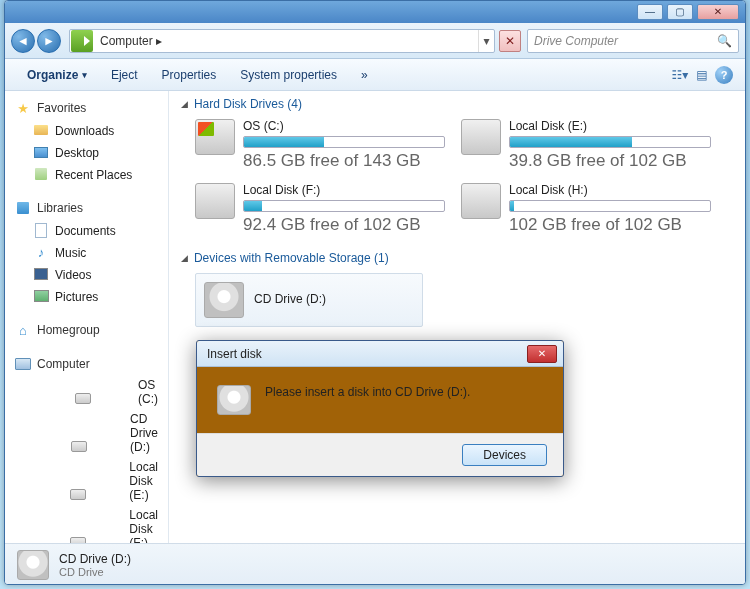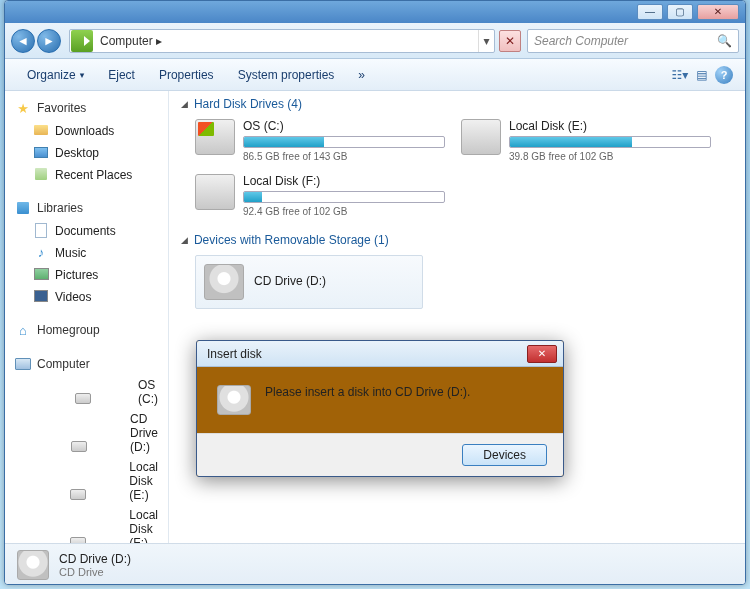--- a/index.html
+++ b/index.html
@@ -14,21 +14,21 @@
 .addrwrap{flex:1;display:flex;align-items:center;border:1px solid #a7bcd4;background:#fff;height:24px;border-radius:2px}
 .addricon{width:22px;height:22px;background:linear-gradient(#8fd14f,#5aa024);border-radius:2px;margin:1px;position:relative}
 .addricon::after{content:'';position:absolute;right:3px;top:6px;border-left:6px solid #fff;border-top:5px solid transparent;border-bottom:5px solid transparent}
 .addrtext{padding:0 6px;color:#333;flex:1}
 .addrdrop{width:16px;text-align:center;color:#555;border-left:1px solid #ddd;height:100%;display:flex;align-items:center;justify-content:center}
 .addrx{width:22px;height:22px;margin-left:4px;border:1px solid #c08080;background:linear-gradient(#fce0e0,#f0c0c0);color:#802020;display:flex;align-items:center;justify-content:center;border-radius:2px}
 .search{width:212px;margin-left:6px;border:1px solid #a7bcd4;background:#fff;height:24px;border-radius:2px;display:flex;align-items:center;padding:0 6px;color:#888}
 .search span:first-child{flex:1;font-style:italic}
 .toolbar{height:32px;background:linear-gradient(#f7fbff,#e3eef8);border-bottom:1px solid #cad9e8;display:flex;align-items:center;padding:0 10px;gap:0}
 .tbitem{color:#1a3e6e;padding:4px 12px;display:flex;align-items:center;gap:4px}
-.tbitem.main{font-weight:400}
+.tbitem.main{font-weight:700}
 .tbfill{flex:1}
 .tbicon{width:22px;height:20px;display:flex;align-items:center;justify-content:center;color:#3a6ea5}
 .helpbtn{width:18px;height:18px;border-radius:50%;background:radial-gradient(circle at 30% 30%,#9fd0f7,#3a7fc0);color:#fff;display:flex;align-items:center;justify-content:center;font-weight:bold;font-size:11px}
 .body{display:flex;height:452px}
 .sidebar{width:164px;border-right:1px solid #e0e8f0;padding:6px 0;overflow:auto}
 .navgroup{margin-bottom:12px}
 .navhead{display:flex;align-items:center;gap:6px;padding:3px 10px;color:#333}
 .navhead .star{color:#f7c948}
 .navitem{display:flex;align-items:flex-end;gap:6px;padding:3px 10px 3px 28px;color:#222}
 .ico{width:16px;height:16px;display:inline-flex;align-items:center;justify-content:center;font-size:13px}
@@ -49,21 +49,21 @@
 .secthead .tri{font-size:9px;color:#555}
 .drives{display:flex;flex-wrap:wrap;gap:12px 16px;padding-left:14px}
 .drive{display:flex;gap:8px;width:250px}
 .driveicon{width:40px;height:36px;background:linear-gradient(#f0f0f0,#c8c8c8);border:1px solid #aaa;border-radius:3px;position:relative;flex-shrink:0}
 .driveicon.os::before{content:'';position:absolute;left:2px;top:2px;width:16px;height:14px;background:linear-gradient(135deg,#f25022 0 50%,#7fba00 0);border-radius:1px}
 .driveicon.cd{background:radial-gradient(circle at 50% 40%,#fff 0 6px,#e0e0e0 7px 14px,#c0c0c0 15px),linear-gradient(#f0f0f0,#c8c8c8)}
 .driveinfo{flex:1}
 .drivename{color:#222;margin-bottom:3px}
 .drivebar{height:12px;border:1px solid #aab;background:#fff;border-radius:2px;overflow:hidden;margin-bottom:3px}
 .drivebarfill{height:100%;background:linear-gradient(#5fc8e8,#20a0c8)}
-.drivefree{color:#666;font-size:10px}
+.drivefree{color:#666;font-size:17px}
 .cdblk{display:flex;align-items:center;gap:10px;width:228px;padding:8px;border:1px solid #d0dce8;background:linear-gradient(#f7fafd,#eaf2f9);border-radius:2px}
 .statusbar{height:42px;border-top:1px solid #d0dce8;background:linear-gradient(#f0f6fb,#e4eef7);display:flex;align-items:center;padding:0 12px;gap:10px}
 .sbicon{width:32px;height:30px}
 .sbtext .t1{color:#222}
 .sbtext .t2{color:#777;font-size:11px}
 .dialog{position:absolute;left:196px;top:340px;width:368px;border:1px solid #3a5a8a;border-radius:3px;box-shadow:0 4px 20px rgba(0,0,0,.45);background:#a16207;overflow:hidden}
 .dlgtitle{height:26px;background:linear-gradient(#eaf3fb,#cfe3f4);display:flex;align-items:center;padding:0 6px;border-bottom:1px solid #aac0d8}
 .dlgtitle span{flex:1;color:#222;padding-left:4px}
 .dlgclose{width:30px;height:18px;background:linear-gradient(#e56a6a,#c23030);border:1px solid #8a2020;border-radius:2px;color:#fff;display:flex;align-items:center;justify-content:center;font-size:10px}
 .dlgbody{padding:18px 20px;display:flex;gap:14px;color:#222}
@@ -86,21 +86,21 @@
       <div class="navbtn">◄</div>
       <div class="navbtn">►</div>
     </div>
     <div class="addrwrap">
       <div class="addricon"></div>
       <div class="addrtext">Computer  ▸</div>
       <div class="addrdrop">▾</div>
     </div>
     <div class="addrx">✕</div>
     <div class="search">
-      <span>Search Computer</span>
+      <span>Drive Computer</span>
       <span>🔍</span>
     </div>
   </div>
 
   <div class="toolbar">
     <div class="tbitem main">
       <span>Organize</span>
         <span style="font-size:9px">▾</span>
     </div>
     <div class="tbitem">Eject</div>
@@ -144,26 +144,26 @@
         </div>
         <div class="navitem">
             <span class="ico doc"></span>
             <span>Documents</span>
           </div>
         <div class="navitem">
             <span class="ico music">♪</span>
             <span>Music</span>
           </div>
         <div class="navitem">
+            <span class="ico vid"></span>
+            <span>Videos</span>
+          </div>
+        <div class="navitem">
             <span class="ico pic"></span>
             <span>Pictures</span>
-          </div>
-        <div class="navitem">
-            <span class="ico vid"></span>
-            <span>Videos</span>
           </div>
       </div>
 
       <div class="navgroup">
         <div class="navhead">
           <span class="ico home">⌂</span>
           <span>Homegroup</span>
         </div>
       </div>
 
@@ -223,20 +223,30 @@
             <div class="drive">
               <div class="driveicon "></div>
   <div class="driveinfo">
     <div class="drivename">Local Disk (F:)</div>
     <div class="drivebar">
                   <div class="drivebarfill" style="width:9%"></div>
                 </div>
     <div class="drivefree">92.4 GB free of 102 GB</div>
   </div>
             </div>
+            <div class="drive">
+              <div class="driveicon "></div>
+  <div class="driveinfo">
+    <div class="drivename">Local Disk (H:)</div>
+    <div class="drivebar">
+                  <div class="drivebarfill" style="width:2%"></div>
+                </div>
+    <div class="drivefree">102 GB free of 102 GB</div>
+  </div>
+            </div>
           </div>
       </div>
 
       <div class="section">
         <div class="secthead">
           <span class="tri">◢</span>
           <span>Devices with Removable Storage (1)</span>
         </div>
         <div class="drives">
           <div class="cdblk">

